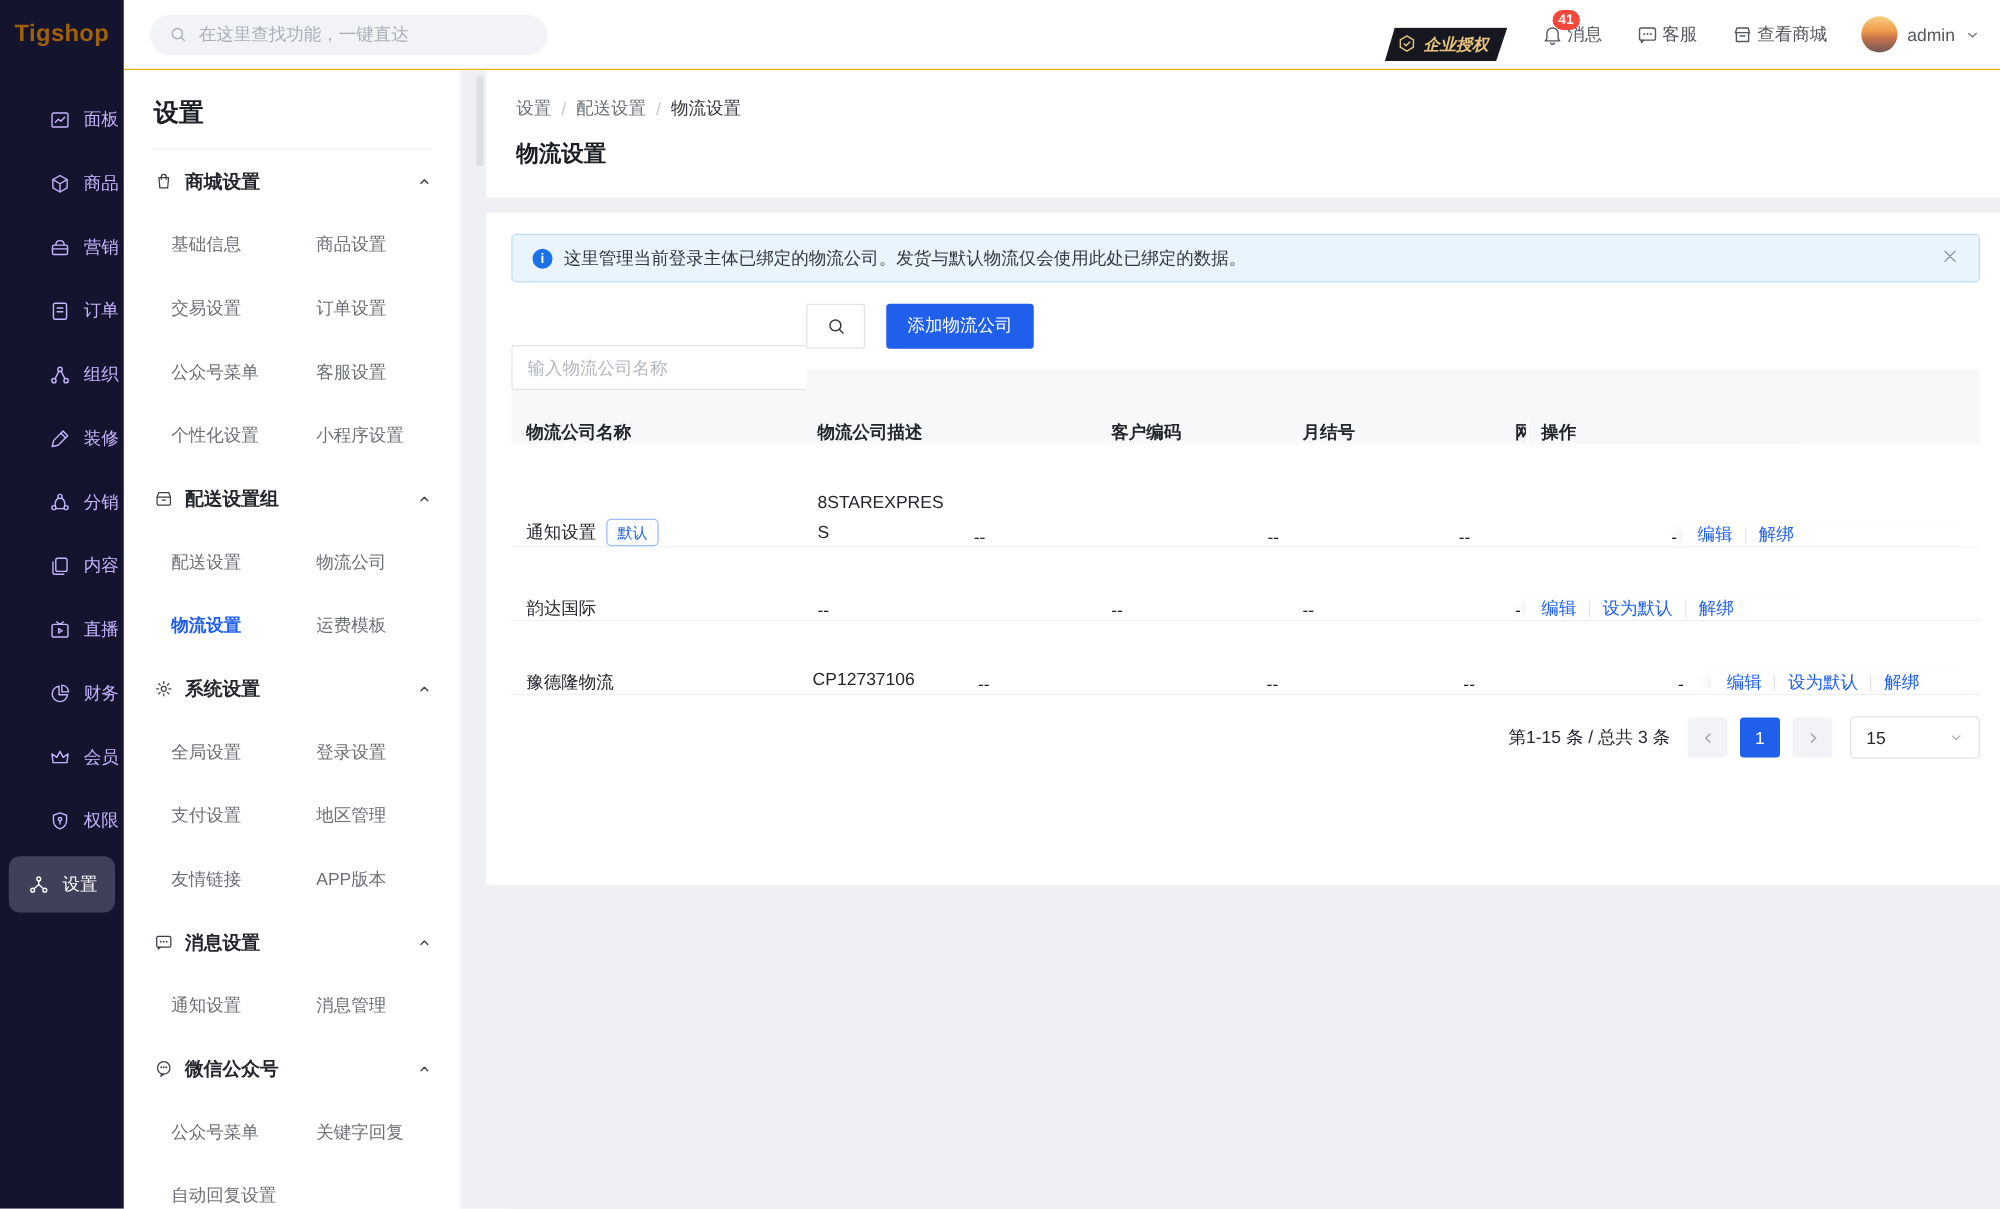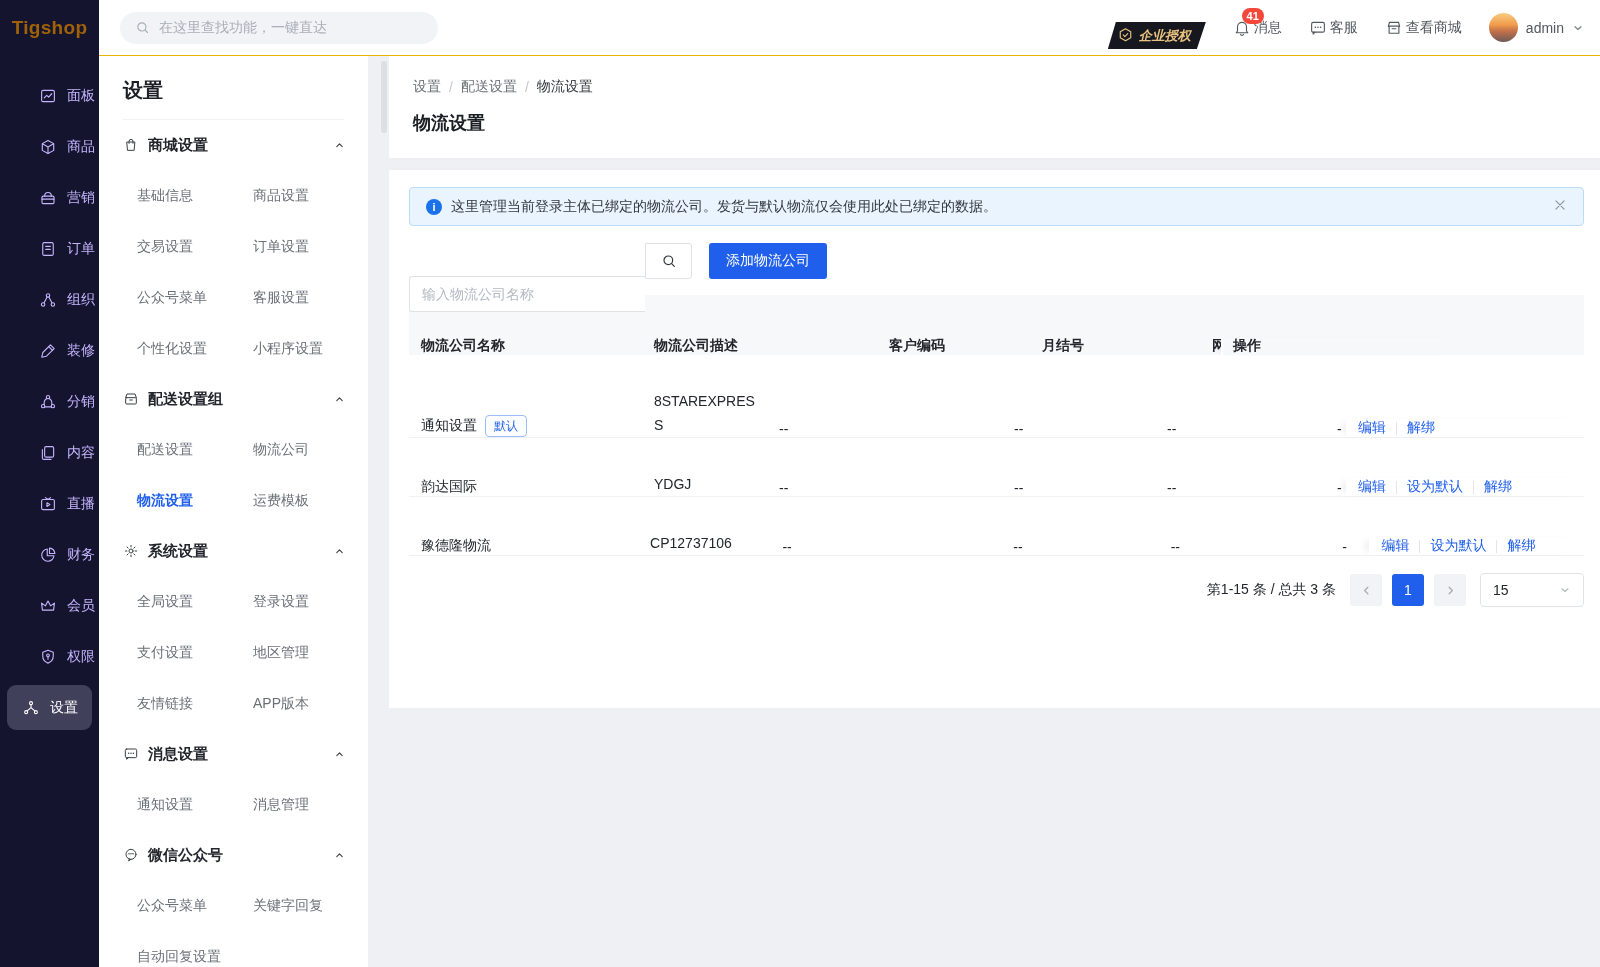--- a/index.html
+++ b/index.html
@@ -476,23 +476,20 @@
                   <a>编辑</a>
                   <span class="act-sep"></span>
                   <a>解绑</a>
                 </div>
               </div>
             </div>
             <div class="trow" style="height: 59px;">
               <div class="cell c1">
                 <span>韵达国际</span>
               </div>
-              <div class="cell c2">
-                <span class="code">YDGJ</span>
-              </div>
               <div class="cell c3">--</div>
               <div class="cell c4">--</div>
               <div class="cell c5">--</div>
               <div class="cell c-clip">-</div>
               <div class="cell c-fixed">
                 <div class="actions">
                   <a>编辑</a>
                   <span class="act-sep"></span>
                   <a>设为默认</a>
                   <span class="act-sep"></span>

